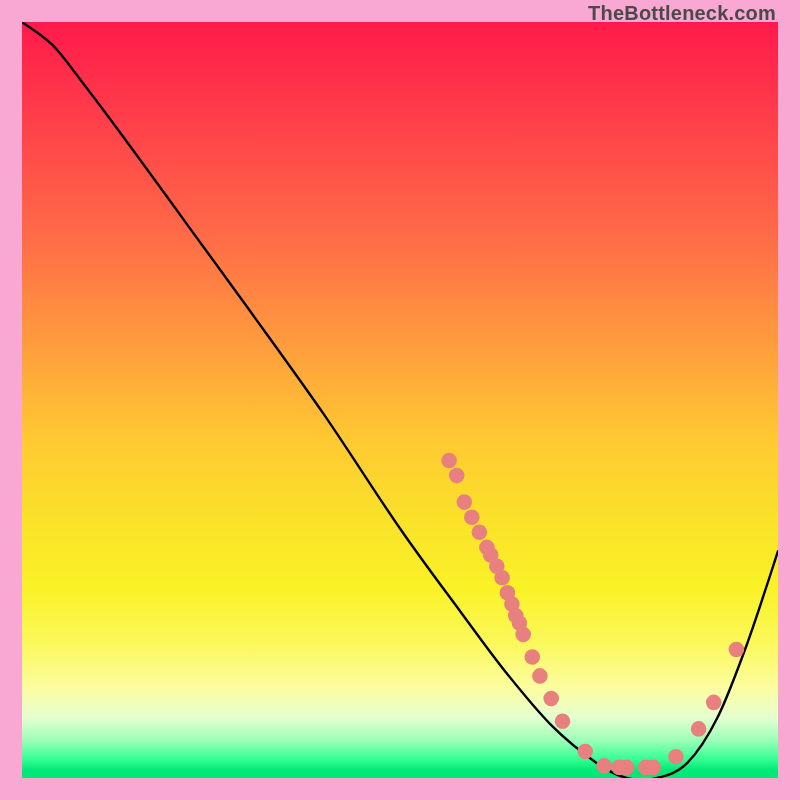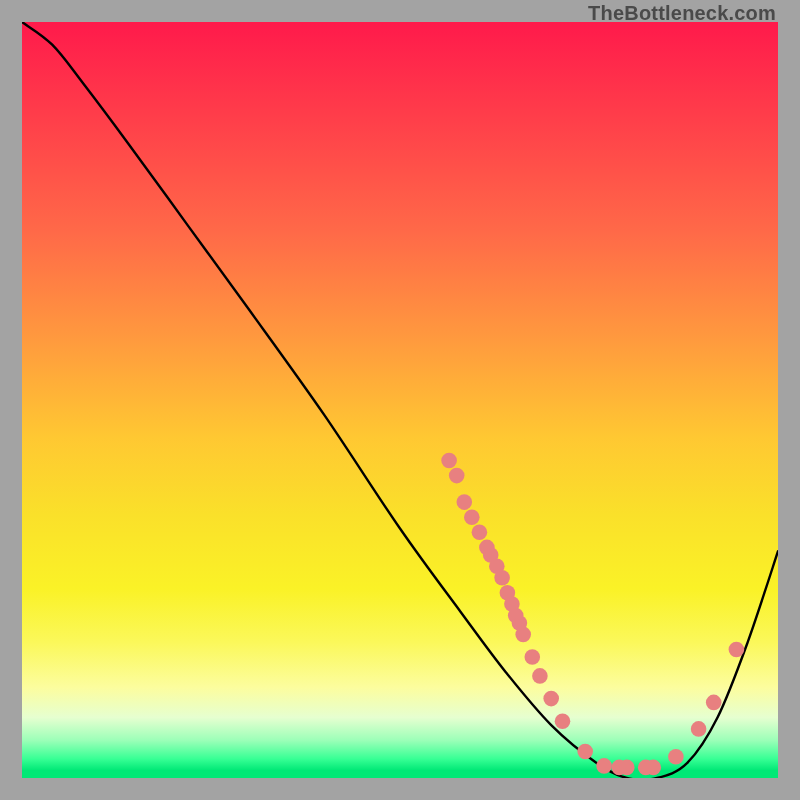--- a/index.html
+++ b/index.html
@@ -7,21 +7,21 @@
     padding: 0;
     width: 800px;
     height: 800px;
     background: #000;
     font-family: Arial, Helvetica, sans-serif;
   }
   .stage {
     position: relative;
     width: 800px;
     height: 800px;
-    background: #a3a3a3;
+    background: #f9a8d4;
   }
   .plot {
     position: absolute;
     left: 22px;
     top: 22px;
     width: 756px;
     height: 756px;
     overflow: hidden;
   }
   .gradient {

